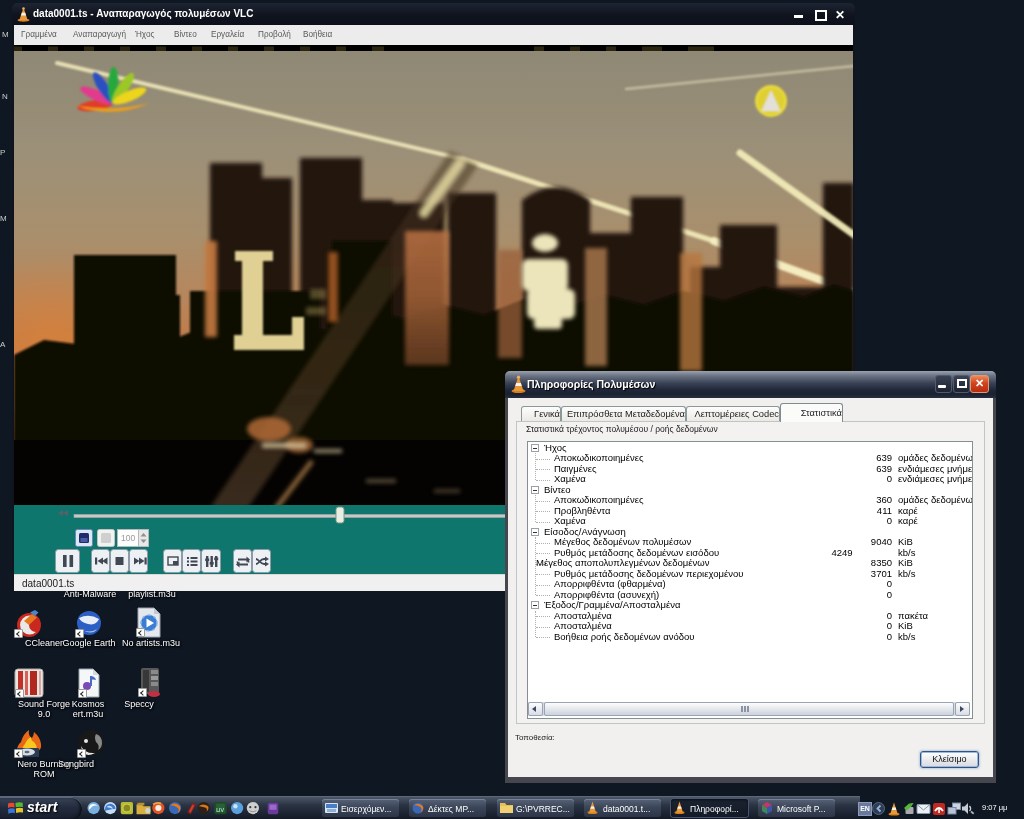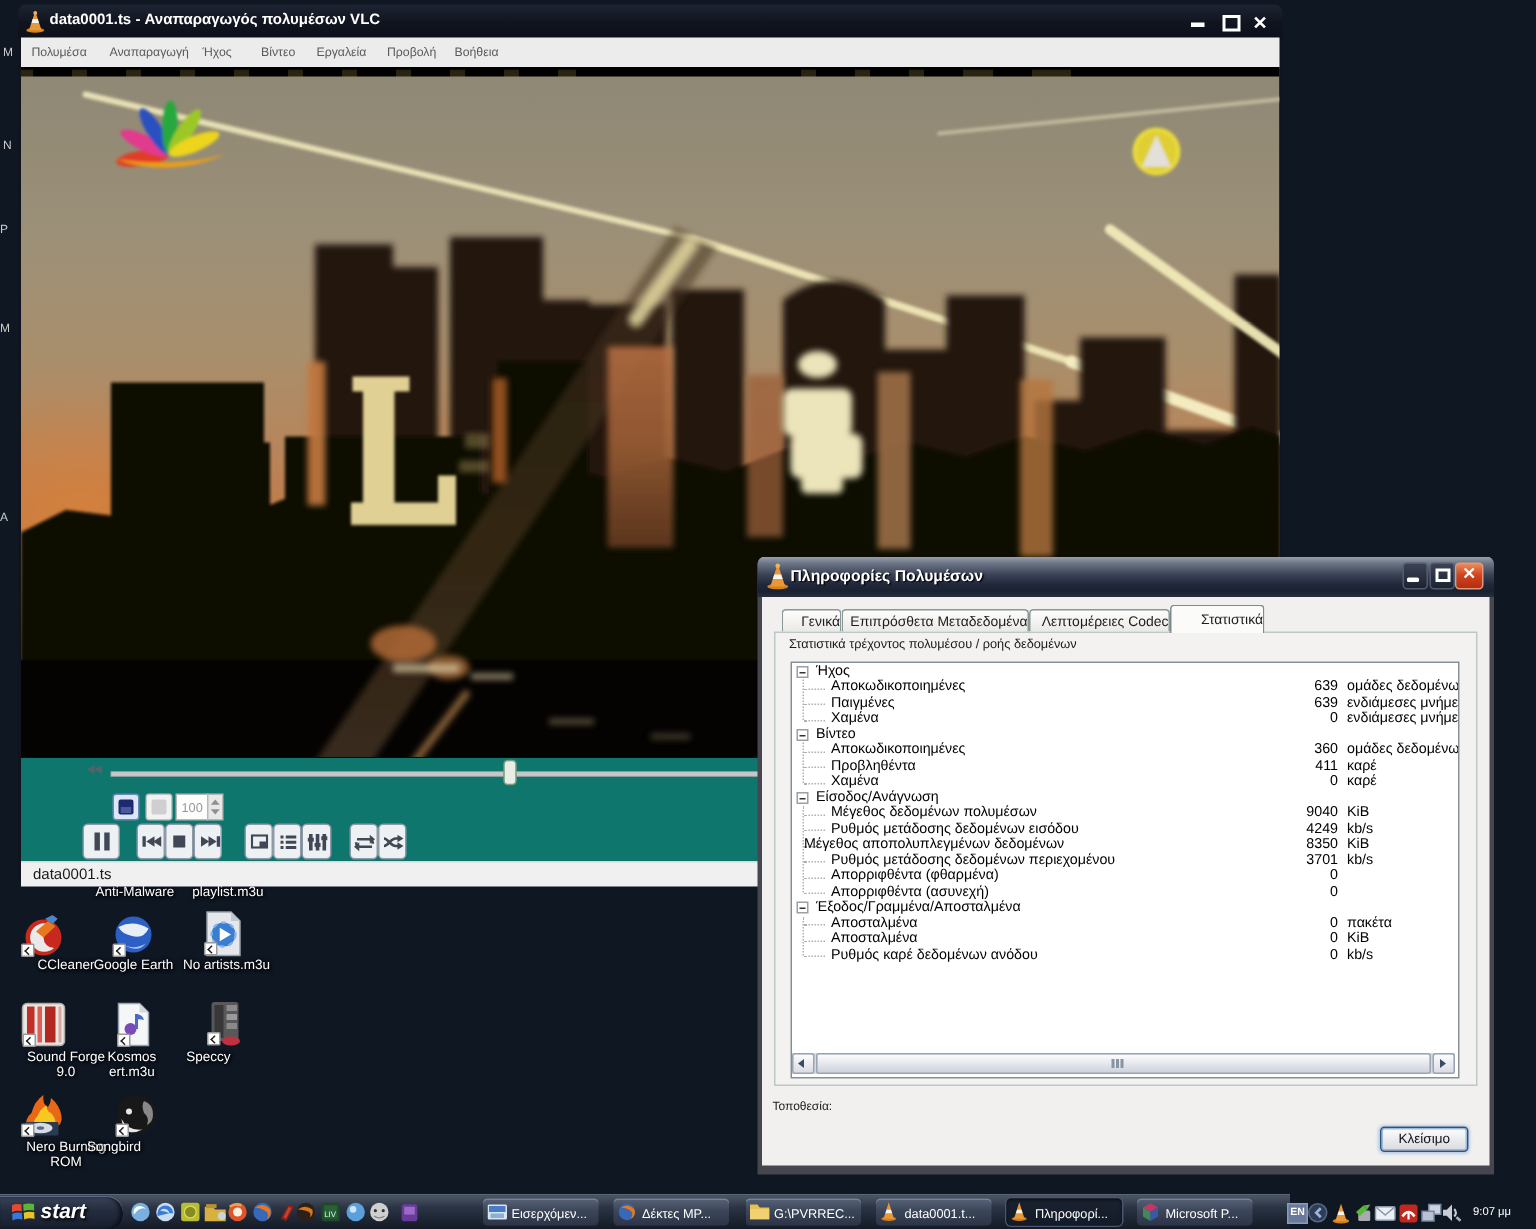--- a/index.html
+++ b/index.html
@@ -141,21 +141,21 @@
       <polygon points="6.5,0.5 10.7,13.2 2.3,13.2" fill="#e89838"></polygon>
       <polygon points="4.8,5.7 8.2,5.7 9,8.4 4,8.4" fill="#f8f4ee"></polygon>
       <circle cx="6.5" cy="1.6" r="1.3" fill="#f0b060"></circle>
     </svg>
     <div class="txt">data0001.ts - Αναπαραγωγός πολυμέσων VLC</div>
     <div class="abs" style="left:782px;top:12px;width:9px;height:2.5px;background:#fff;"></div>
     <div class="abs" style="left:803px;top:7px;width:8px;height:7px;border:2px solid #fff;"></div>
     <div class="abs" style="left:823px;top:5px;font-size:12px;font-weight:bold;color:#fff;">✕</div>
   </div>
   <div id="vlcmenu">
-    <span style="left:7px;">Πολυμέσα</span>
+    <span style="left:7px;">Γραμμένα</span>
     <span style="left:59px;">Αναπαραγωγή</span>
     <span style="left:121px;">Ήχος</span>
     <span style="left:160px;">Βίντεο</span>
     <span style="left:197px;">Εργαλεία</span>
     <span style="left:244px;">Προβολή</span>
     <span style="left:289px;">Βοήθεια</span>
   </div>
   <div id="video">
   <svg width="839" height="460" viewBox="0 0 839 460">
     <defs>
@@ -479,21 +479,21 @@
       <div class="tree" style="left:264px;top:74.25px;width:100px;text-align:right;line-height:10.5px;">0</div>
       <div class="tree" style="left:370px;top:74.25px;line-height:10.5px;">καρέ</div>
       <div class="abs" style="left:3px;top:85.75px;width:8px;height:8px;background:#fff;border:1px solid #9aa0a6;box-sizing:border-box;">
               <div style="position:absolute;left:1px;top:3px;width:4px;height:1px;background:#333;"></div>
             </div>
       <div class="tree" style="left:16px;top:84.75px;line-height:10.5px;">Είσοδος/Ανάγνωση</div>
       <div class="tree" style="left:26px;top:95.25px;line-height:10.5px;">Μέγεθος δεδομένων πολυμέσων</div>
       <div class="tree" style="left:264px;top:95.25px;width:100px;text-align:right;line-height:10.5px;">9040</div>
       <div class="tree" style="left:370px;top:95.25px;line-height:10.5px;">KiB</div>
       <div class="tree" style="left:26px;top:105.75px;line-height:10.5px;">Ρυθμός μετάδοσης δεδομένων εισόδου</div>
-      <div class="tree" style="left:264px;top:105.75px;width:100px;text-align:right;line-height:10.5px;">4249</div>
+      <div class="tree" style="left:264px;top:105.75px;width:100px;text-align:center;line-height:10.5px;">4249</div>
       <div class="tree" style="left:370px;top:105.75px;line-height:10.5px;">kb/s</div>
       <div class="tree" style="left:8px;top:116.25px;line-height:10.5px;">Μέγεθος αποπολυπλεγμένων δεδομένων</div>
       <div class="tree" style="left:264px;top:116.25px;width:100px;text-align:right;line-height:10.5px;">8350</div>
       <div class="tree" style="left:370px;top:116.25px;line-height:10.5px;">KiB</div>
       <div class="tree" style="left:26px;top:126.75px;line-height:10.5px;">Ρυθμός μετάδοσης δεδομένων περιεχομένου</div>
       <div class="tree" style="left:264px;top:126.75px;width:100px;text-align:right;line-height:10.5px;">3701</div>
       <div class="tree" style="left:370px;top:126.75px;line-height:10.5px;">kb/s</div>
       <div class="tree" style="left:26px;top:137.25px;line-height:10.5px;">Απορριφθέντα (φθαρμένα)</div>
       <div class="tree" style="left:264px;top:137.25px;width:100px;text-align:right;line-height:10.5px;">0</div>
       <div class="tree" style="left:26px;top:147.75px;line-height:10.5px;">Απορριφθέντα (ασυνεχή)</div>
@@ -501,21 +501,21 @@
       <div class="abs" style="left:3px;top:159.25px;width:8px;height:8px;background:#fff;border:1px solid #9aa0a6;box-sizing:border-box;">
               <div style="position:absolute;left:1px;top:3px;width:4px;height:1px;background:#333;"></div>
             </div>
       <div class="tree" style="left:16px;top:158.25px;line-height:10.5px;">Έξοδος/Γραμμένα/Αποσταλμένα</div>
       <div class="tree" style="left:26px;top:168.75px;line-height:10.5px;">Αποσταλμένα</div>
       <div class="tree" style="left:264px;top:168.75px;width:100px;text-align:right;line-height:10.5px;">0</div>
       <div class="tree" style="left:370px;top:168.75px;line-height:10.5px;">πακέτα</div>
       <div class="tree" style="left:26px;top:179.25px;line-height:10.5px;">Αποσταλμένα</div>
       <div class="tree" style="left:264px;top:179.25px;width:100px;text-align:right;line-height:10.5px;">0</div>
       <div class="tree" style="left:370px;top:179.25px;line-height:10.5px;">KiB</div>
-      <div class="tree" style="left:26px;top:189.75px;line-height:10.5px;">Ρυθμός καρέ δεδομένων ανόδου</div>
+      <div class="tree" style="left:26px;top:189.75px;line-height:10.5px;">Βοήθεια ροής δεδομένων ανόδου</div>
       <div class="tree" style="left:264px;top:189.75px;width:100px;text-align:right;line-height:10.5px;">0</div>
       <div class="tree" style="left:370px;top:189.75px;line-height:10.5px;">kb/s</div>
       </div>
       <div class="abs" style="left:0px;top:260px;width:442px;height:14px;background:#d6dbe2;">
         <div class="abs" style="left:0;top:0;width:15px;height:14px;background:linear-gradient(#fdfdfd,#d8dce4);border:1px solid #9aa4b4;border-radius:2px;box-sizing:border-box;"></div>
         <div class="abs" style="left:4px;top:4px;width:0;height:0;border-right:4px solid #3a4a66;border-top:3px solid transparent;border-bottom:3px solid transparent;"></div>
         <div class="abs" style="left:427px;top:0;width:15px;height:14px;background:linear-gradient(#fdfdfd,#d8dce4);border:1px solid #9aa4b4;border-radius:2px;box-sizing:border-box;"></div>
         <div class="abs" style="left:432px;top:4px;width:0;height:0;border-left:4px solid #3a4a66;border-top:3px solid transparent;border-bottom:3px solid transparent;"></div>
         <div class="abs" style="left:16px;top:0px;width:410px;height:14px;background:linear-gradient(#fdfdfd,#ccd2dc);border:1px solid #9aa4b4;border-radius:2px;box-sizing:border-box;"></div>
         <div class="abs" style="left:213px;top:4px;width:1.5px;height:6px;background:#8a94a4;box-shadow:3px 0 0 #8a94a4,6px 0 0 #8a94a4;"></div>

